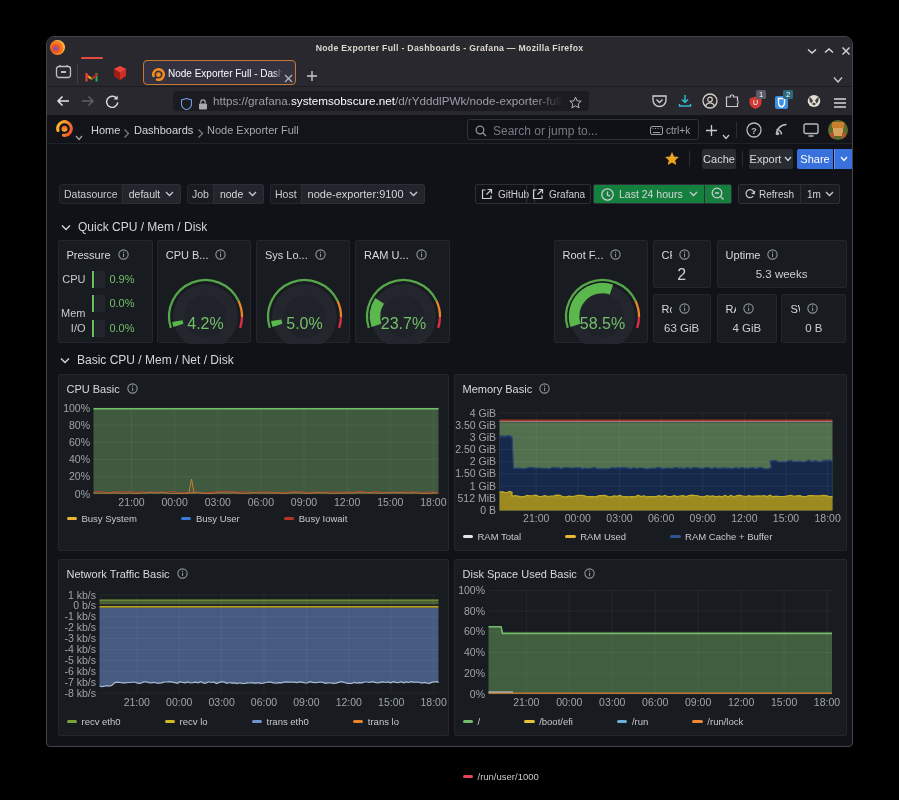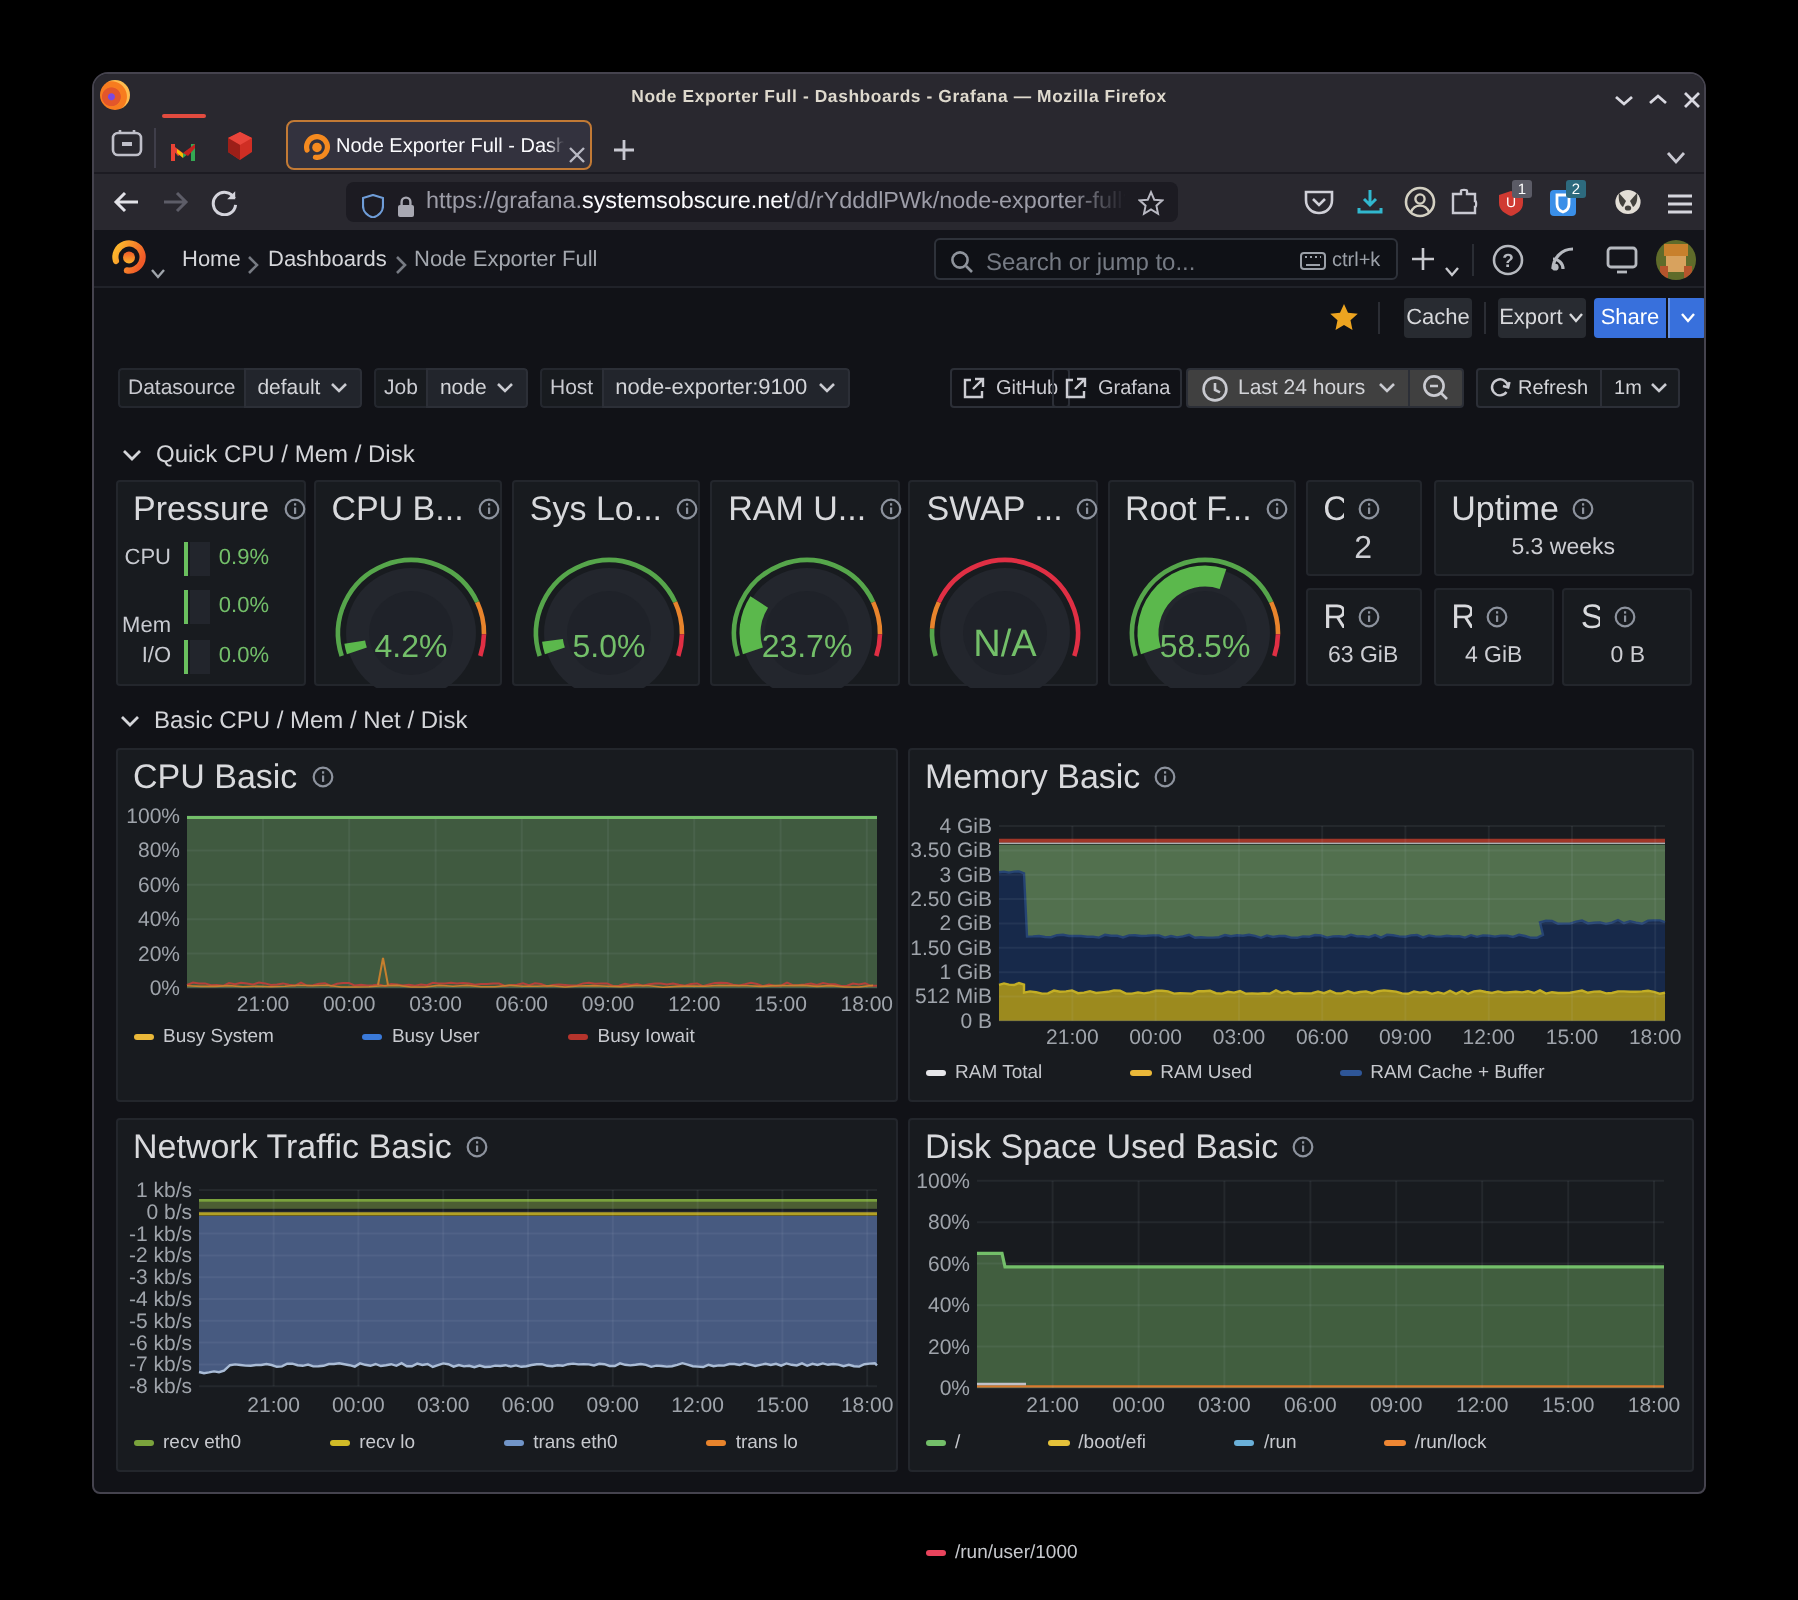--- a/index.html
+++ b/index.html
@@ -6,21 +6,21 @@
 .window { position:absolute; left:46px; top:36px; width:807px; height:711px; background:#111217; border:1px solid #45434e; border-radius:8px 8px 4px 4px; overflow:hidden; }
 .titlebar { position:absolute; left:0; top:0; width:100%; height:24px; background:#29282f; }
 .tabbar { position:absolute; left:0; top:24px; width:100%; height:26px; background:#29282f; border-bottom:1px solid #1c1b22; }
 .navbar { position:absolute; left:0; top:50px; width:100%; height:28px; background:#29282f; }
 .gnav { position:absolute; left:0; top:78px; width:100%; height:29px; background:#13141a; border-bottom:1px solid #202229; }
 .gactions { position:absolute; left:0; top:108px; width:100%; height:28px; background:#111217; }
 .wtitle { position:absolute; top:6px; width:100%; text-align:center; font-size:8.7px; font-weight:bold; color:#ded9cd; letter-spacing:0.3px; }
 .tab { position:absolute; left:96px; top:-1.5px; width:153px; height:25.5px; background:#33323e; border:1px solid #c27a35; border-radius:4px; }
 .urlbar { position:absolute; left:126px; top:4px; width:416px; height:20px; background:#1c1b22; border-radius:4px; }
 .panel { position:absolute; background:#181b1f; border:1px solid #23262c; border-radius:2px; }
-.ptitle { position:absolute; left:8px; top:6px; height:15px; display:flex; align-items:center; font-size:17px; font-weight:500; color:#d8d9dc; white-space:nowrap; }
+.ptitle { position:absolute; left:8px; top:6px; height:15px; display:flex; align-items:center; font-size:11px; font-weight:500; color:#d8d9dc; white-space:nowrap; }
 .legend { position:absolute; display:flex; flex-wrap:wrap; column-gap:9px; row-gap:6px; font-size:9.5px; color:#c7c9ce;gap:44px; }
 .li { display:flex; align-items:center; white-space:nowrap; }
 .lm { display:inline-block; width:10.5px; height:3.5px; border-radius:2px; margin-right:4.5px; }
 .btn { position:absolute; height:20px; border-radius:2px; display:flex; align-items:center; justify-content:center; font-size:11px; font-weight:500; color:#d8d9dc; background:#282b31; }
 .obtn { position:absolute; height:20px; border-radius:2px; display:flex; align-items:center; border:1px solid #2c2f37; font-size:10px; color:#ccccd2; padding:0 5px; }
 .grp { position:absolute; height:20px; border-radius:2px; display:flex; overflow:hidden; font-size:10.5px; }
 .grp .lab { background:#181b1f; color:#c9cad0; display:flex; align-items:center; padding:0 4px; border:1px solid #24272e; border-right:none; border-radius:2px 0 0 2px;}
 .grp .sel { background:#22252c; color:#d3d4d8; display:flex; align-items:center; padding:0 6px; border:1px solid #2c2f37; border-radius:0 2px 2px 0; }
 .sect { position:absolute; display:flex; align-items:center; font-size:12px; font-weight:500; color:#d4d5d9; }
 </style></head><body>
@@ -233,21 +233,21 @@
         </svg></span>
     </div>
 <div class="obtn" style="left:428px;top:147px;"><svg width="12" height="12" style="margin-right:5px;">
         <path d="M4.5 2 L1.5 2 L1.5 10.5 L10 10.5 L10 7.5" fill="none" stroke="#ccccd2" stroke-width="1.2"></path>
         <path d="M6.5 1.5 L10.5 1.5 L10.5 5.5 M10.2 1.8 L5.5 6.5" fill="none" stroke="#ccccd2" stroke-width="1.2"></path>
       </svg>GitHub</div>
 <div class="obtn" style="left:479px;top:147px;"><svg width="12" height="12" style="margin-right:5px;">
         <path d="M4.5 2 L1.5 2 L1.5 10.5 L10 10.5 L10 7.5" fill="none" stroke="#ccccd2" stroke-width="1.2"></path>
         <path d="M6.5 1.5 L10.5 1.5 L10.5 5.5 M10.2 1.8 L5.5 6.5" fill="none" stroke="#ccccd2" stroke-width="1.2"></path>
       </svg>Grafana</div>
-<div class="abs" style="left:546px;top:147px;height:20px;border:1px solid #2c2f37;border-radius:2px;display:flex;align-items:center;background:#404040;color:#d3d4d8;font-size:10.5px;font-weight:500;">
+<div class="abs" style="left:546px;top:147px;height:20px;border:1px solid #2c2f37;border-radius:2px;display:flex;align-items:center;background:#15803d;color:#d3d4d8;font-size:10.5px;font-weight:500;">
 <svg width="13" height="13" style="margin:0 5px 0 7px;">
         <circle cx="6.5" cy="6.5" r="5.7" fill="none" stroke="#c9cad0" stroke-width="1.3"></circle>
         <path d="M6.5 3.5 L6.5 7 L9 8.2" fill="none" stroke="#c9cad0" stroke-width="1.3"></path>
       </svg>
 Last 24 hours<svg width="9" height="6" style="margin:0 6px 0 6px;">
         <path d="M1 1 L4.5 4.5 L8 1" stroke="#c9cad0" stroke-width="1.3" fill="none"></path>
       </svg>
 <span style="width:1px;height:20px;background:#2c2f37;"></span>
 <svg width="14" height="14" style="margin:0 6px;">
         <circle cx="6" cy="6" r="4.8" fill="none" stroke="#c9cad0" stroke-width="1.3"></circle>
@@ -329,35 +329,20 @@
           <rect x="5.9" y="3.1" width="1.3" height="1.4" fill="#8d939e"></rect>
         </svg></div>
       <svg width="95" height="103" style="position:absolute;left:0;top:0">
         <circle cx="47.5" cy="75.5" r="32.5" fill="#23262d"></circle>
         <circle cx="47.5" cy="75.5" r="21" fill="#1f2229"></circle>
         <path d="M 12.85 86.96 A 36.5 36.5 0 0 1 80.57 60.06" stroke="#56a64b" stroke-width="2.3" fill="none"></path>
         <path d="M 80.57 60.06 A 36.5 36.5 0 0 1 83.99 76.12" stroke="#e8842c" stroke-width="2.3" fill="none"></path>
         <path d="M 83.99 76.12 A 36.5 36.5 0 0 1 82.15 86.96" stroke="#e02f44" stroke-width="2.3" fill="none"></path>
         <path d="M 20.44 84.45 A 28.5 28.5 0 0 1 23.61 59.96" stroke="#5bb84c" stroke-width="10.5" fill="none"></path>
         <text x="47.5" y="87.5" text-anchor="middle" font-size="16" font-weight="400" fill="#73bf69">23.7%</text>
-      </svg>
-    </div>
-<div class="panel" style="left:408.3px;top:204px;width:94.5px;height:103px;">
-      <div class="ptitle">SWAP ...<svg width="11" height="11" viewBox="0 0 13 13" style="margin-left:7px;flex:none;">
-          <circle cx="6.5" cy="6.5" r="5.5" fill="none" stroke="#8d939e" stroke-width="1.3"></circle>
-          <rect x="5.9" y="5.6" width="1.3" height="3.8" fill="#8d939e"></rect>
-          <rect x="5.9" y="3.1" width="1.3" height="1.4" fill="#8d939e"></rect>
-        </svg></div>
-      <svg width="95" height="103" style="position:absolute;left:0;top:0">
-        <circle cx="47.5" cy="75.5" r="32.5" fill="#23262d"></circle>
-        <circle cx="47.5" cy="75.5" r="21" fill="#1f2229"></circle>
-        <path d="M 12.85 86.96 A 36.5 36.5 0 0 1 11.06 73.36" stroke="#56a64b" stroke-width="2.3" fill="none"></path>
-        <path d="M 11.06 73.36 A 36.5 36.5 0 0 1 14.43 60.06" stroke="#e8842c" stroke-width="2.3" fill="none"></path>
-        <path d="M 14.43 60.06 A 36.5 36.5 0 0 1 82.15 86.96" stroke="#e02f44" stroke-width="2.3" fill="none"></path>
-        <text x="47.5" y="87" text-anchor="middle" font-size="19" font-weight="400" fill="#73bf69">N/A</text>
       </svg>
     </div>
 <div class="panel" style="left:507.5px;top:204px;width:94.5px;height:103px;">
       <div class="ptitle">Root F...<svg width="11" height="11" viewBox="0 0 13 13" style="margin-left:7px;flex:none;">
           <circle cx="6.5" cy="6.5" r="5.5" fill="none" stroke="#8d939e" stroke-width="1.3"></circle>
           <rect x="5.9" y="5.6" width="1.3" height="3.8" fill="#8d939e"></rect>
           <rect x="5.9" y="3.1" width="1.3" height="1.4" fill="#8d939e"></rect>
         </svg></div>
       <svg width="95" height="103" style="position:absolute;left:0;top:0">
         <circle cx="47.5" cy="75.5" r="32.5" fill="#23262d"></circle>

